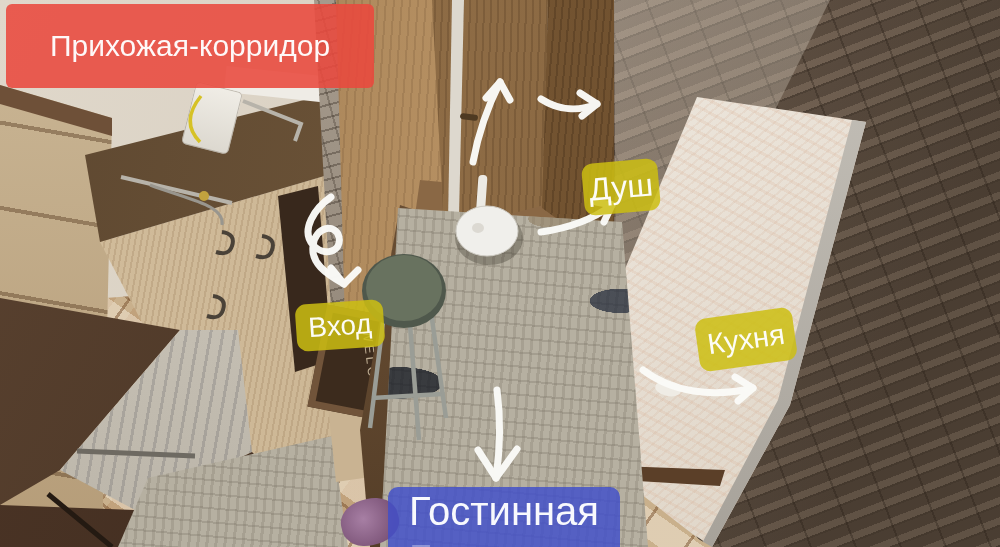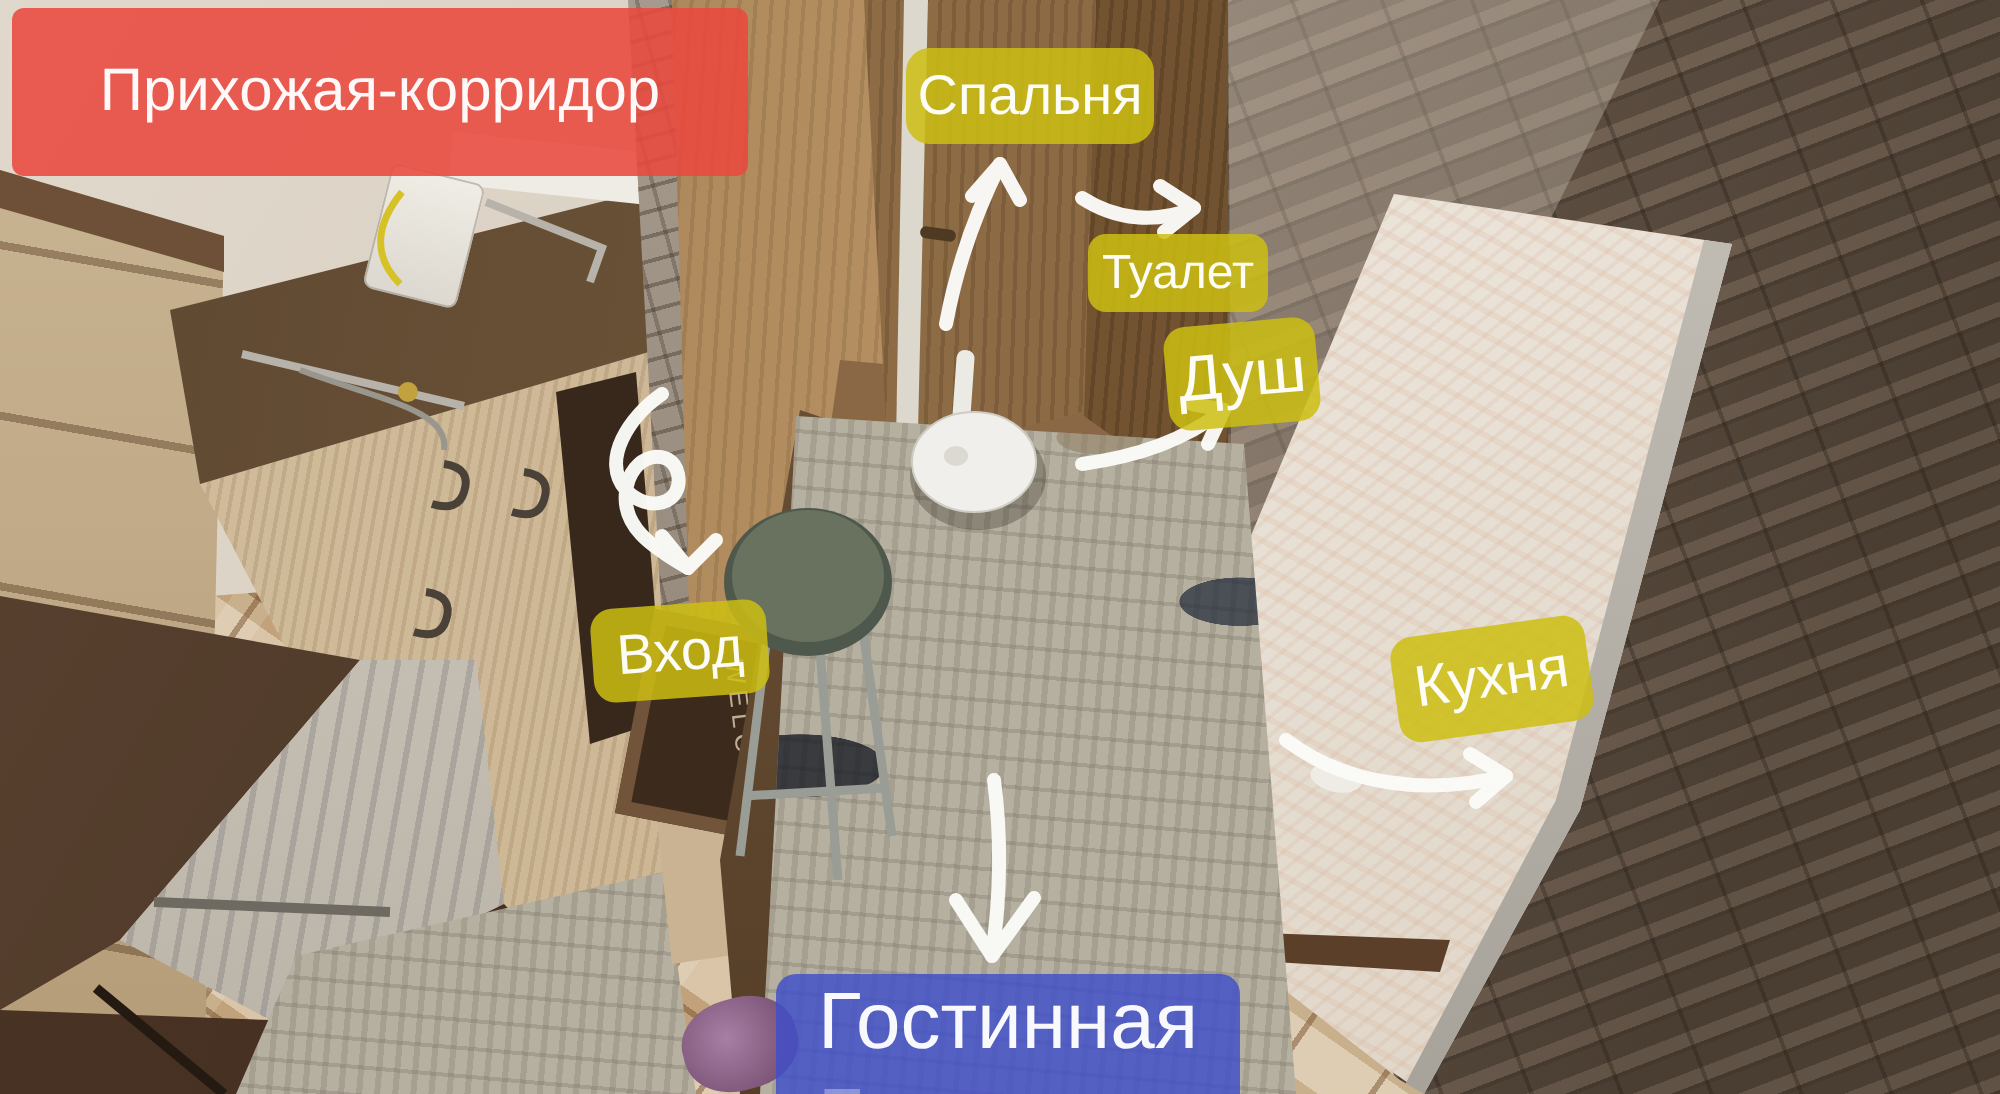--- a/index.html
+++ b/index.html
@@ -214,22 +214,20 @@
     </g>
     <g>
       <path d="M 497 390 C 501 420 500 450 496 478"></path>
       <path d="M 496 478 L 478 450 M 496 478 L 517 449"></path>
     </g>
   </svg>
 
   <div class="lbl lbl-title">
     <div>Прихожая-корридор</div>
   </div>
-  <div class="lbl lbl-yellow lbl-bedroom">Спальня</div>
-  <div class="lbl lbl-yellow lbl-toilet">Туалет</div>
   <div class="lbl lbl-yellow lbl-shower">Душ</div>
   <div class="lbl lbl-yellow lbl-entrance">Вход</div>
   <div class="lbl lbl-yellow lbl-kitchen">Кухня</div>
   <div class="lbl lbl-living">
     <div>Гостинная</div>
     <div class="echo">Гостинная</div>
   </div>
 
 </div>
 

